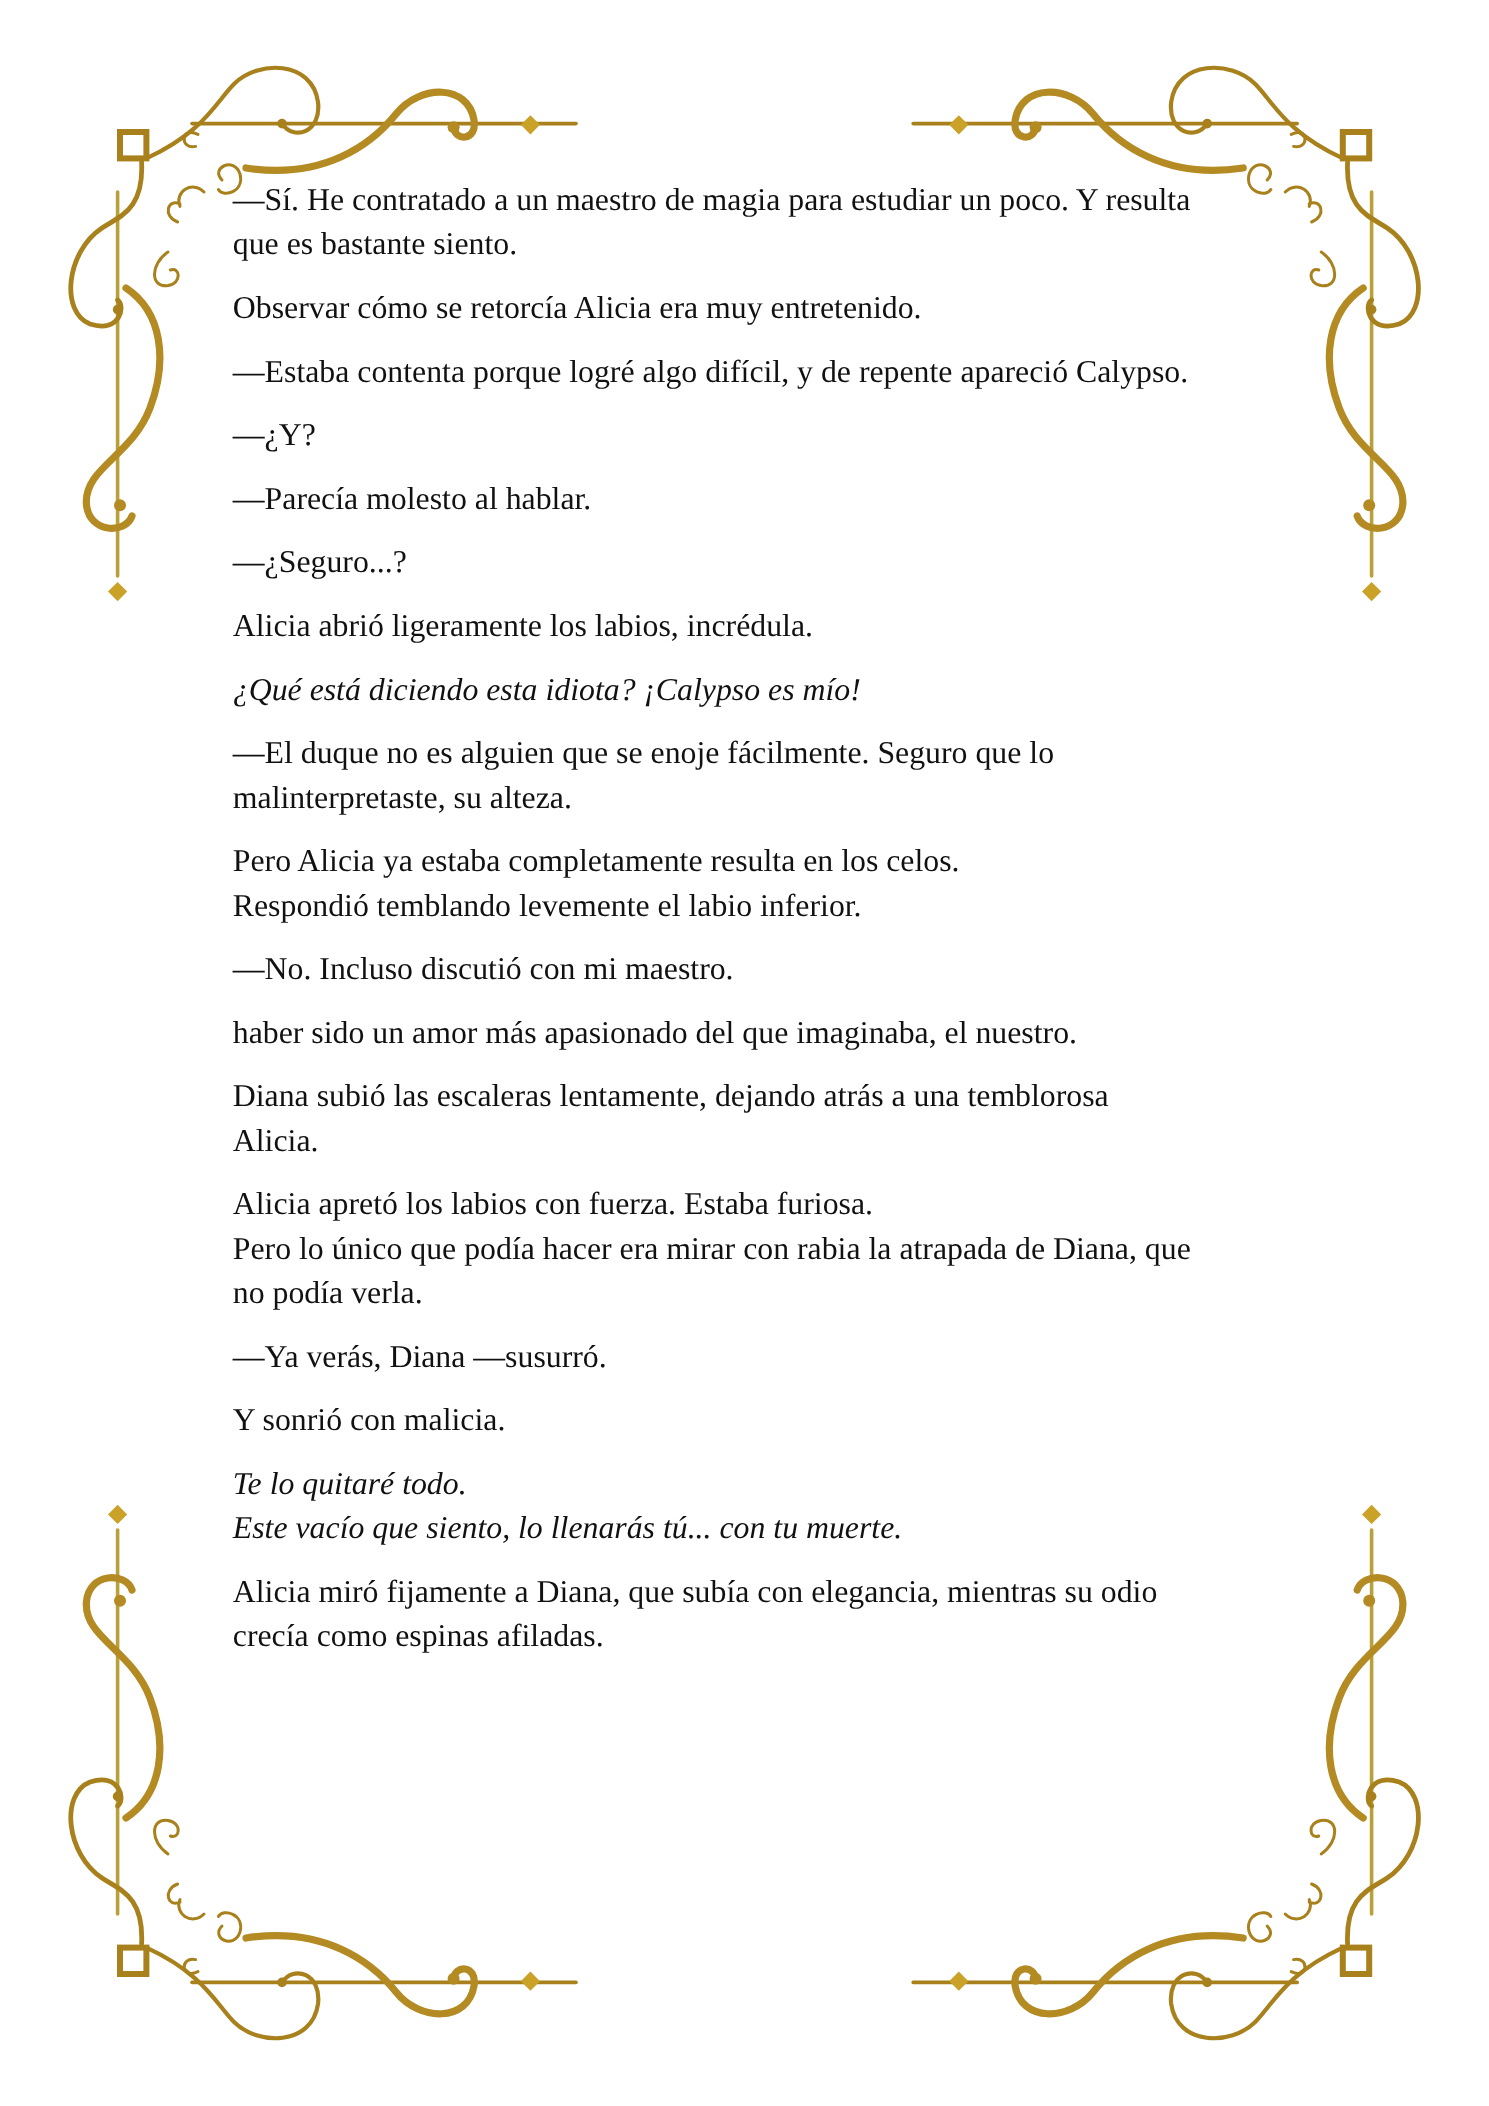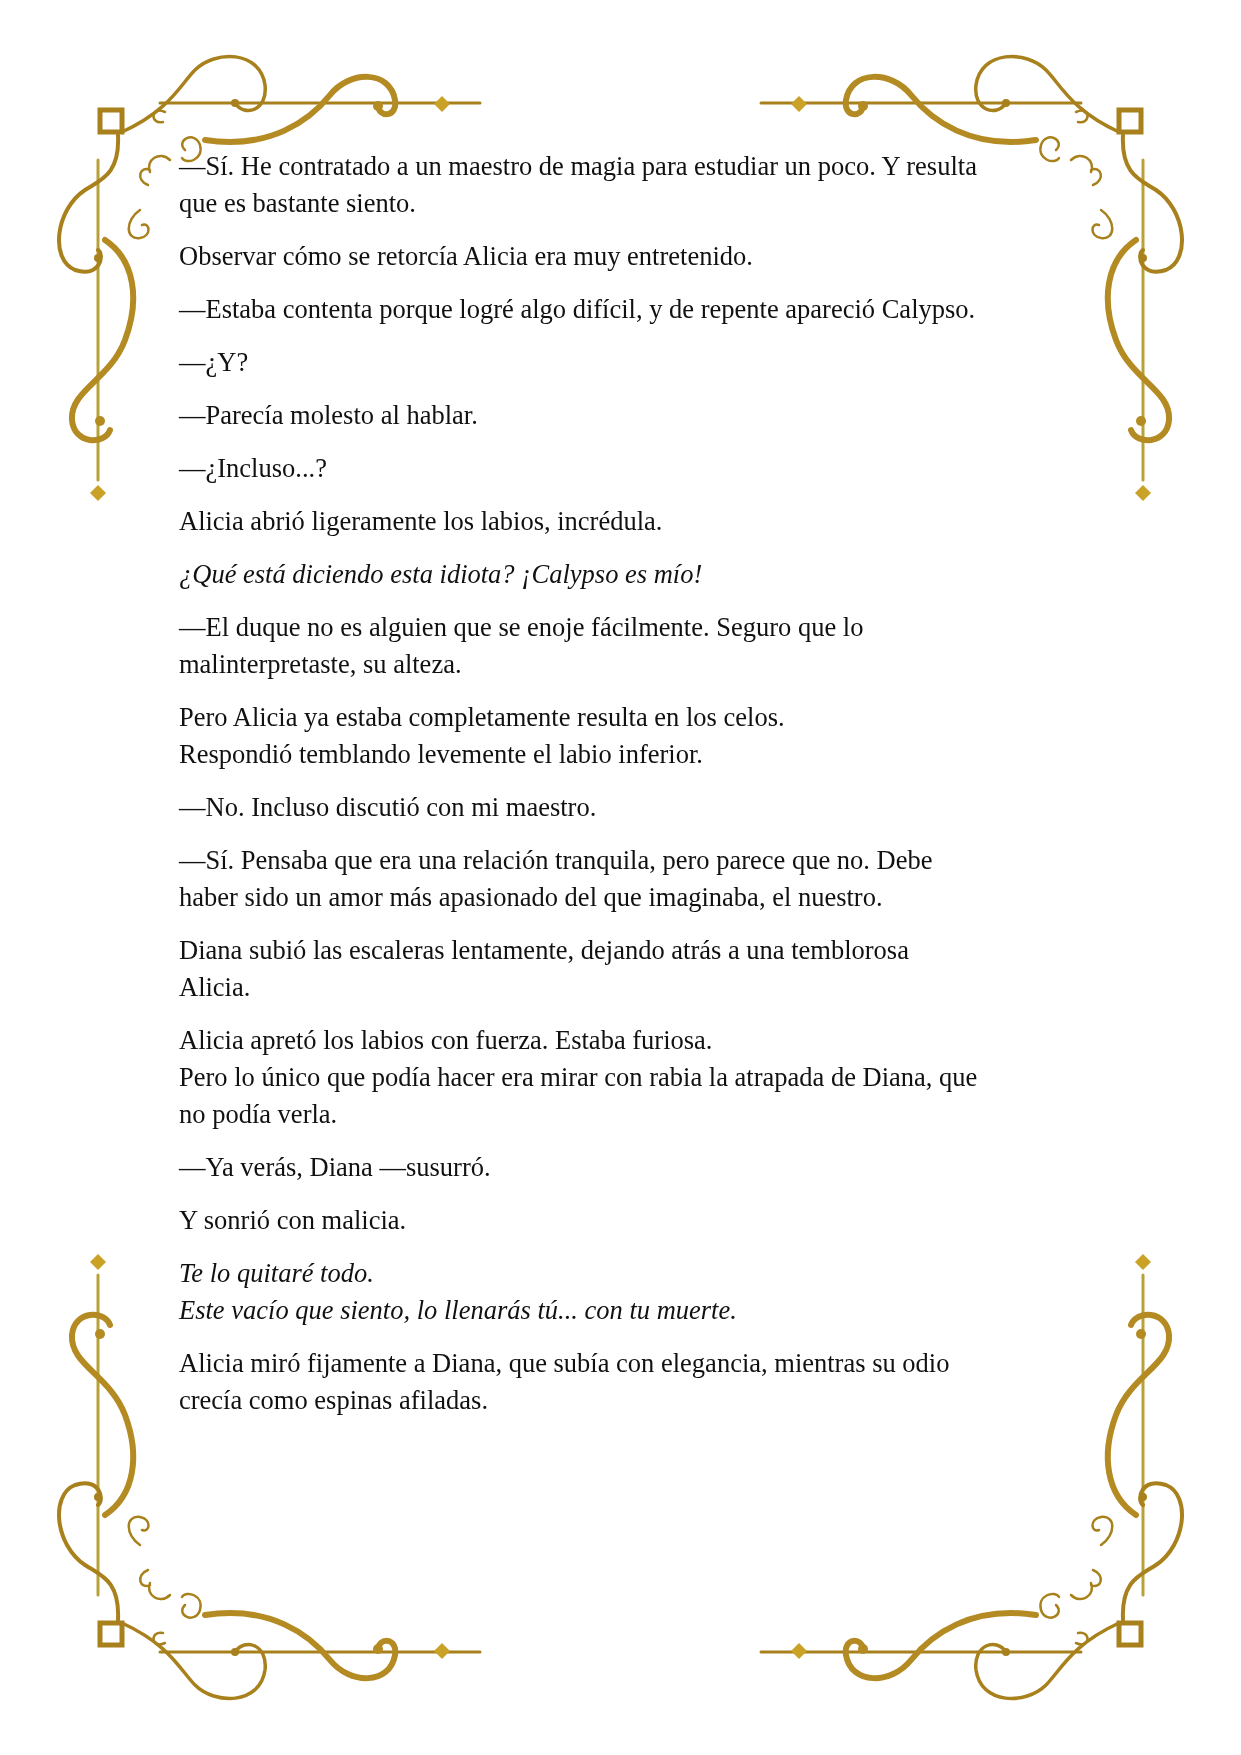--- a/index.html
+++ b/index.html
@@ -1,19 +1,19 @@
 <!DOCTYPE html>
 <html><head>
   <meta charset="utf-8">
   <style>
     html, body { margin: 0; padding: 0; background: #ffffff; }
     body { width: 1241px; height: 1755px; position: relative; overflow: hidden; }
     .frame { position: absolute; left: 0; top: 0; width: 1241px; height: 1755px; pointer-events: none; }
     .page-text {
-      position: absolute; left: 179px; top: 148px; width: 900px;
+      position: absolute; left: 194px; top: 148px; width: 900px;
       font-family: "Liberation Serif", "DejaVu Serif", serif;
       font-size: 26.5px; line-height: 37px; color: #111111;
     }
     .para { margin: 0 0 16px 0; }
     .para .line { display: block; }
     .italic { font-style: italic; }
   </style>
 </head>
 <body>
 
@@ -88,41 +88,40 @@
     <p class="para">
       <span class="line">—Estaba contenta porque logré algo difícil, y de repente apareció Calypso.</span>
     </p>
     <p class="para">
       <span class="line">—¿Y?</span>
     </p>
     <p class="para">
       <span class="line">—Parecía molesto al hablar.</span>
     </p>
     <p class="para">
-      <span class="line">—¿Incluso...?</span>
+      <span class="line">—¿Seguro...?</span>
     </p>
     <p class="para">
       <span class="line">Alicia abrió ligeramente los labios, incrédula.</span>
     </p>
     <p class="para italic">
       <span class="line">¿Qué está diciendo esta idiota? ¡Calypso es mío!</span>
     </p>
     <p class="para">
       <span class="line">—El duque no es alguien que se enoje fácilmente. Seguro que lo</span>
       <span class="line">malinterpretaste, su alteza.</span>
     </p>
     <p class="para">
       <span class="line">Pero Alicia ya estaba completamente resulta en los celos.</span>
       <span class="line">Respondió temblando levemente el labio inferior.</span>
     </p>
     <p class="para">
       <span class="line">—No. Incluso discutió con mi maestro.</span>
     </p>
     <p class="para">
-      <span class="line">—Sí. Pensaba que era una relación tranquila, pero parece que no. Debe</span>
       <span class="line">haber sido un amor más apasionado del que imaginaba, el nuestro.</span>
     </p>
     <p class="para">
       <span class="line">Diana subió las escaleras lentamente, dejando atrás a una temblorosa</span>
       <span class="line">Alicia.</span>
     </p>
     <p class="para">
       <span class="line">Alicia apretó los labios con fuerza. Estaba furiosa.</span>
       <span class="line">Pero lo único que podía hacer era mirar con rabia la atrapada de Diana, que</span>
       <span class="line">no podía verla.</span>

